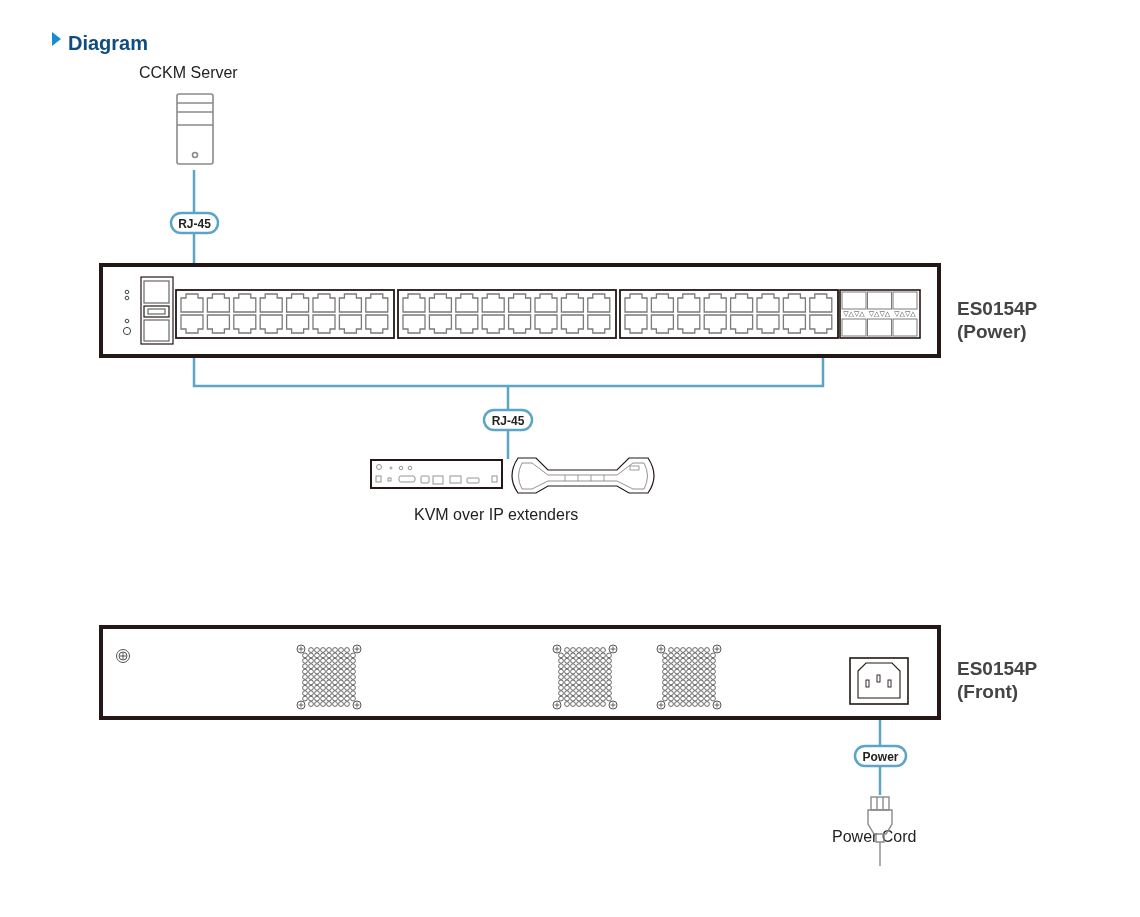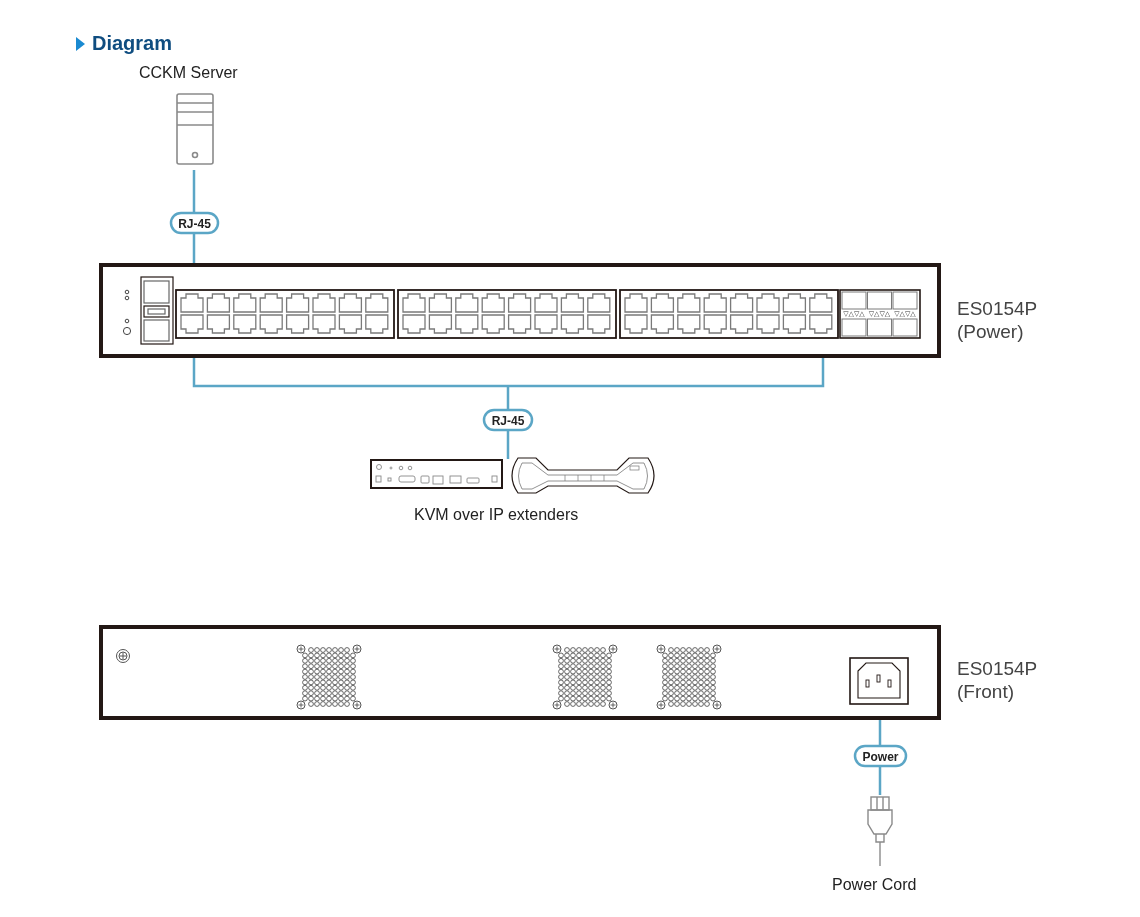--- a/index.html
+++ b/index.html
@@ -1,22 +1,22 @@
 <!DOCTYPE html>
 <html><head>
 <meta charset="utf-8">
 <style>
   html, body { margin:0; padding:0; background:#ffffff; }
   body { width:1140px; height:917px; position:relative; overflow:hidden; font-family:"Liberation Sans", sans-serif; }
   .abs { position:absolute; }
-  #heading { left:76px; top:32px; display:flex; align-items:center; }
+  #heading { left:52px; top:32px; display:flex; }
   #heading .tri { width:0; height:0; border-top:7px solid transparent; border-bottom:7px solid transparent; border-left:9px solid #1a8ad1; margin-right:7px; }
   #heading .txt { font-size:20px; font-weight:bold; color:#0f4d80; font-family:"Liberation Sans", sans-serif; }
   .label { font-size:16px; color:#222; font-family:"Liberation Sans", sans-serif; white-space:nowrap; }
-  .devlabel { font-size:19px; font-weight:normal; color:#444; line-height:23px; font-family:"Liberation Sans", sans-serif; }
+  .devlabel { font-size:19px; font-weight:bold; color:#444; line-height:23px; font-family:"Liberation Sans", sans-serif; }
   svg text { font-family:"Liberation Sans", sans-serif; }
 </style>
 </head>
 <body>
 
 <div id="heading" class="abs">
   <span class="tri"></span>
   <span class="txt">Diagram</span>
 </div>
 
@@ -25,21 +25,21 @@
 <div class="abs devlabel" style="left:957px; top:297px;">
   <div>ES0154P</div>
   <div>(Power)</div>
 </div>
 <div class="abs devlabel" style="left:957px; top:657px;">
   <div>ES0154P</div>
   <div>(Front)</div>
 </div>
 
 <div class="abs label" style="left:414px; top:506px;">KVM over IP extenders</div>
-<div class="abs label" style="left:832px; top:828px;margin-top:48px;">Power Cord</div>
+<div class="abs label" style="left:832px; top:828px;">Power Cord</div>
 
 <svg class="abs" style="left:0; top:0;" width="1140" height="917">
 
   <g fill="none" stroke="#8a8a8a" stroke-width="1.6">
     <rect x="177" y="94" width="36" height="70" rx="2"></rect>
     <line x1="177" y1="103" x2="213" y2="103"></line>
     <line x1="177" y1="112" x2="213" y2="112"></line>
     <line x1="177" y1="125" x2="213" y2="125"></line>
     <circle cx="195" cy="155" r="2.5"></circle>
   </g>

